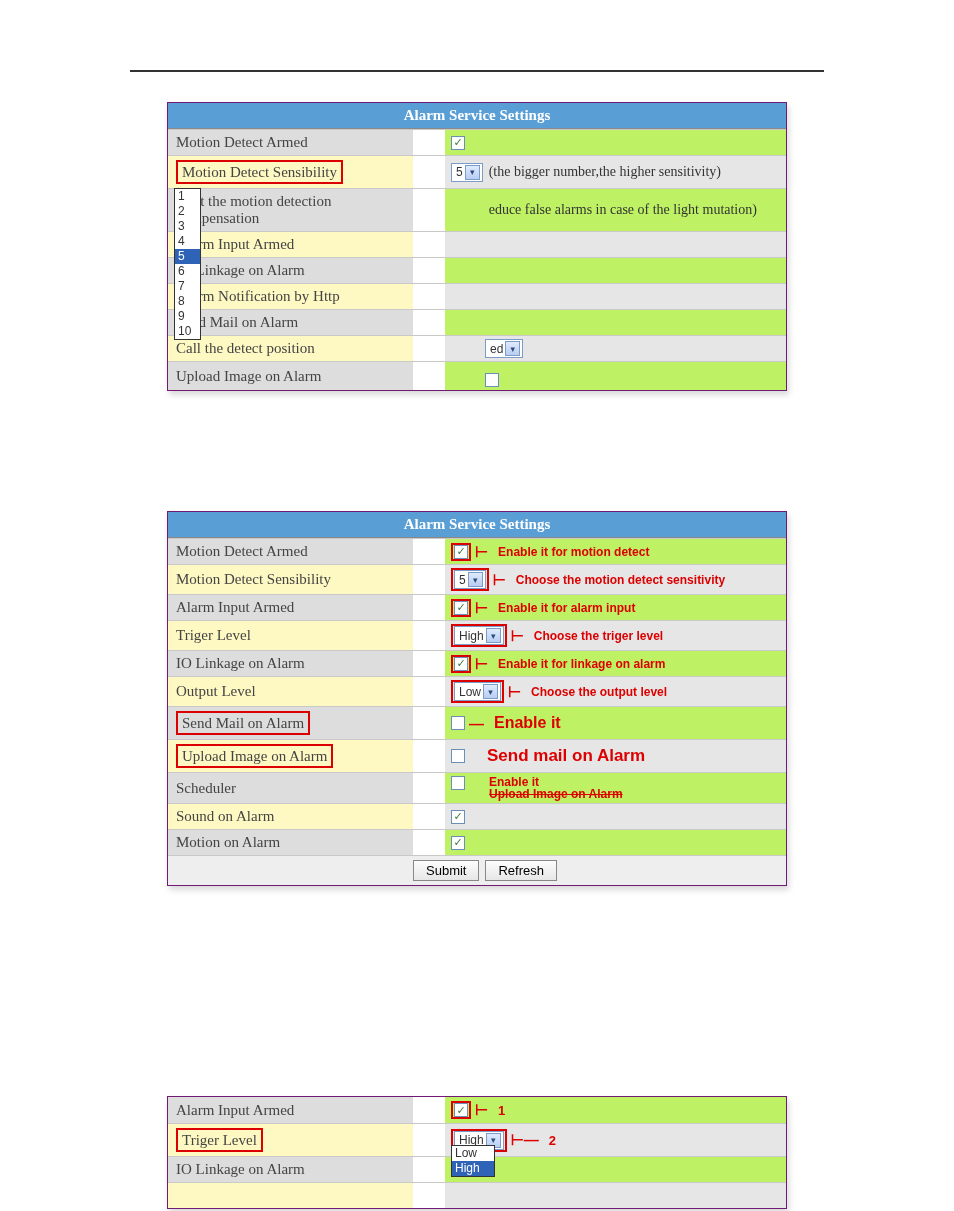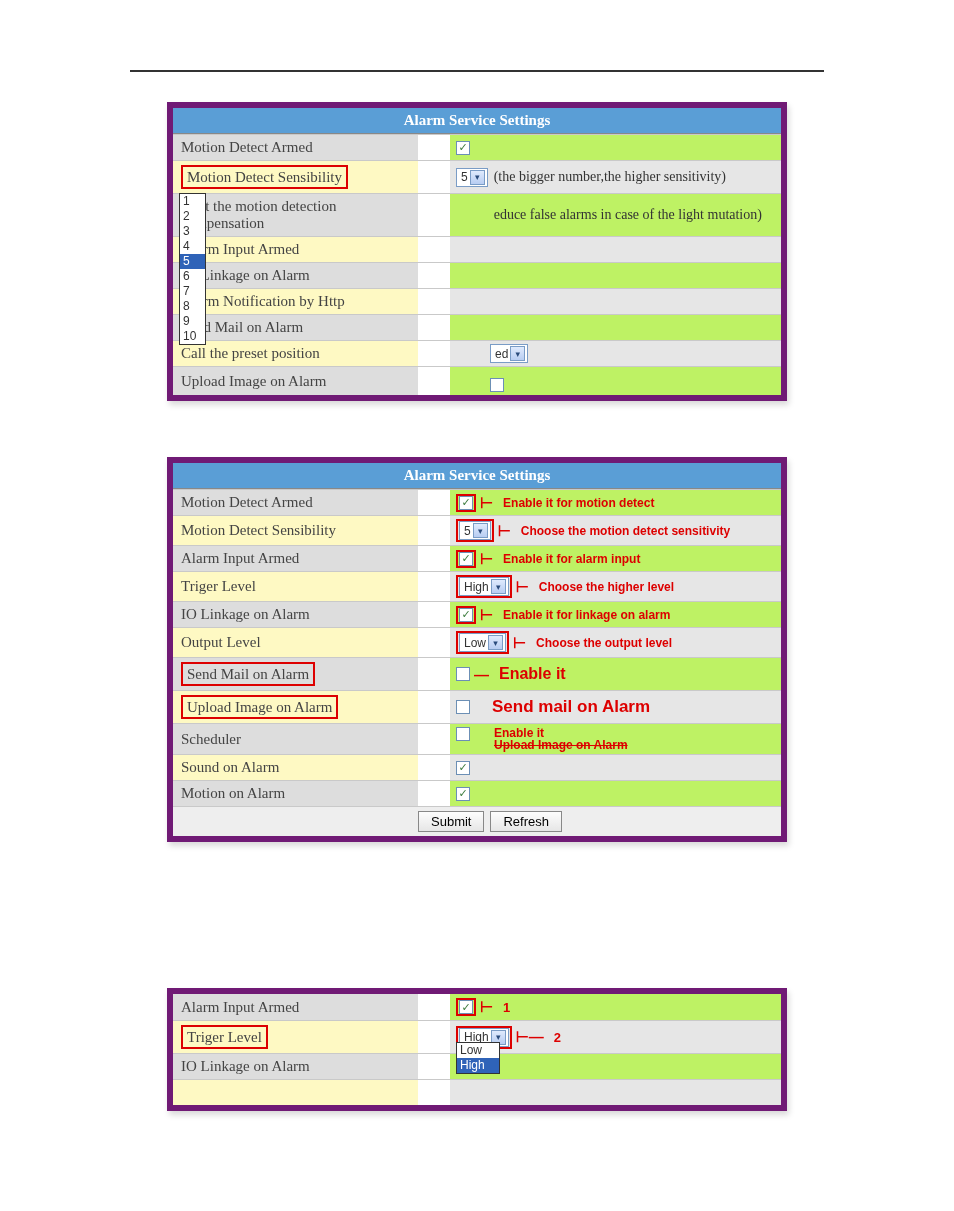--- a/index.html
+++ b/index.html
@@ -15,22 +15,22 @@
       width: 954px;
       margin: 0 auto;
       padding: 70px 130px 60px 130px;
     }
     .top-rule {
       border-top: 2px solid #333;
       margin-bottom: 30px;
     }
     .panel {
       width: 620px;
-      margin: 0 auto 56px auto;
-      border: 6px solid #701a75;
+      margin: 0 auto 120px auto;
+      border: 1px solid #701a75;
       border-collapse: collapse;
       box-shadow: 2px 4px 6px rgba(0,0,0,0.15);
     }
     .panel3 { margin-bottom: 40px; }
     .panel-title {
       background: #5a9ed6;
       color: #fff;
       font-weight: bold;
       text-align: center;
       padding: 4px 0;
@@ -240,21 +240,21 @@
       </div>
       <div class="row">
         <div class="cell-label alt">Alarm Notification by Http</div>
         <div class="cell-value alt"></div>
       </div>
       <div class="row">
         <div class="cell-label">Send Mail on Alarm</div>
         <div class="cell-value"></div>
       </div>
       <div class="row">
-        <div class="cell-label alt">Call the preset position</div>
+        <div class="cell-label alt">Call the detect position</div>
         <div class="cell-value alt">
           <span style="width:30px;"></span>
           <span class="sel" style="font-size:12px;">
             <span>ed</span>
               <span class="sel-caret"></span>
           </span>
         </div>
       </div>
       <div class="row">
         <div class="cell-label">Upload Image on Alarm</div>
@@ -305,21 +305,21 @@
     <div class="row">
       <div class="cell-label alt">Triger Level</div>
       <div class="cell-value alt">
         <span class="hl-box-red">
             <span class="sel">
               <span>High</span>
               <span class="sel-caret"></span>
             </span>
           </span>
         <span class="anno-line">⊢</span>
-        <span class="anno">Choose the higher level</span>
+        <span class="anno">Choose the triger level</span>
       </div>
     </div>
     <div class="row">
       <div class="cell-label">IO Linkage on Alarm</div>
       <div class="cell-value">
         <span class="hl-box-red">
             <span class="chk checked"></span>
           </span>
         <span class="anno-line">⊢</span>
         <span class="anno">Enable it for linkage on alarm</span>

